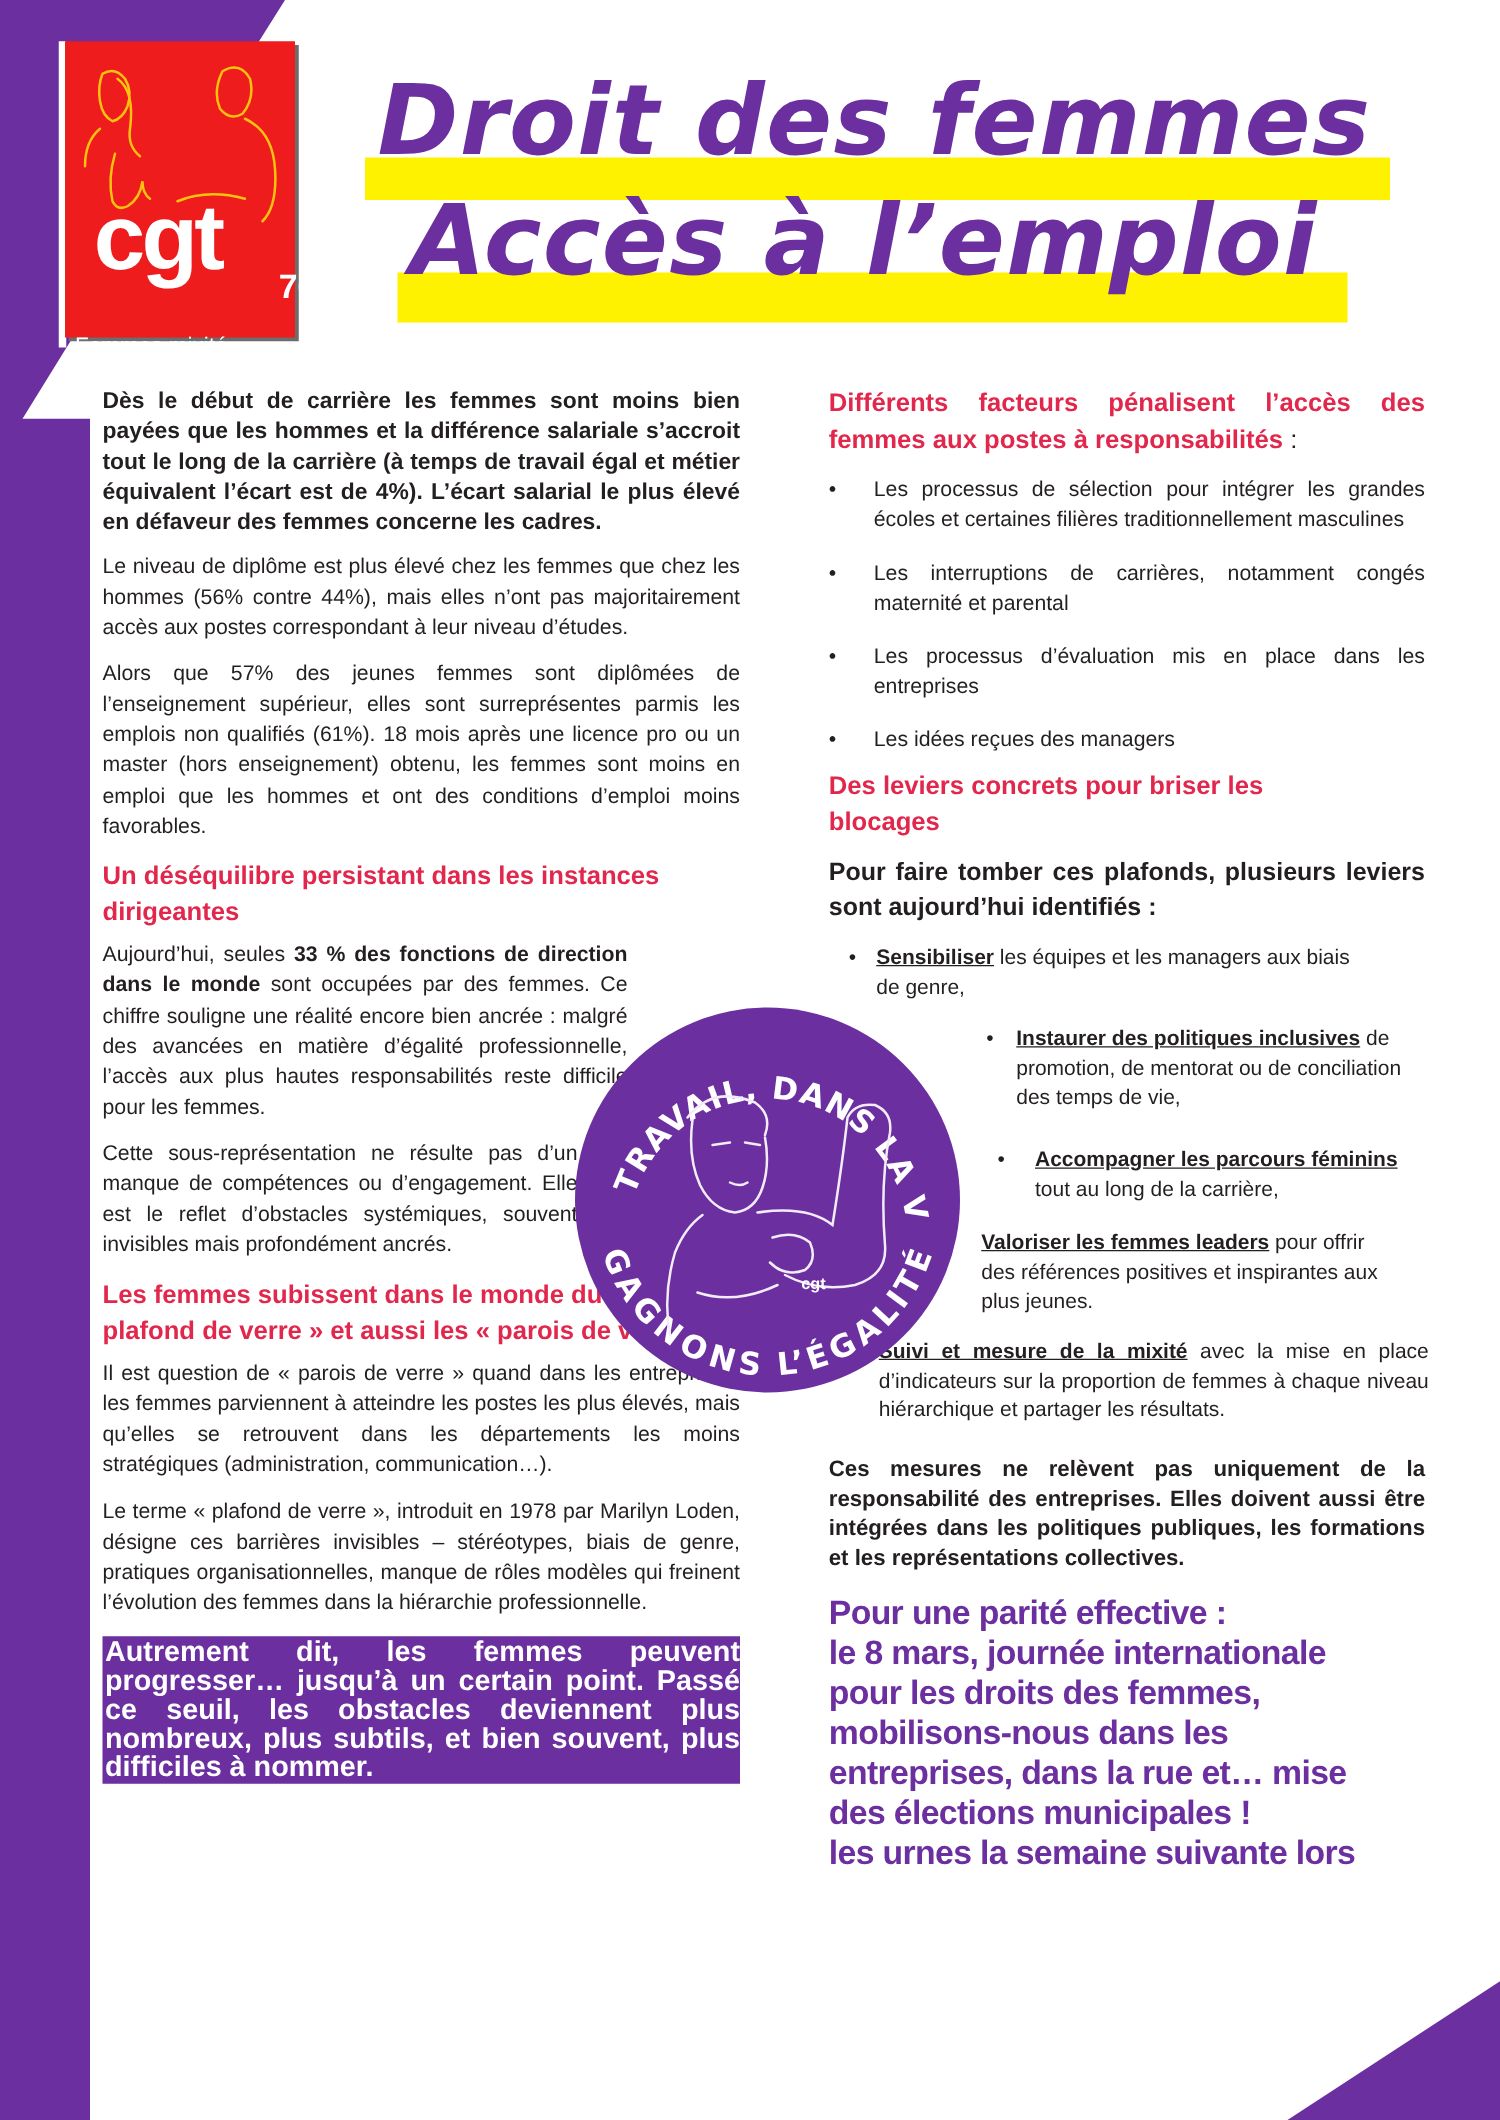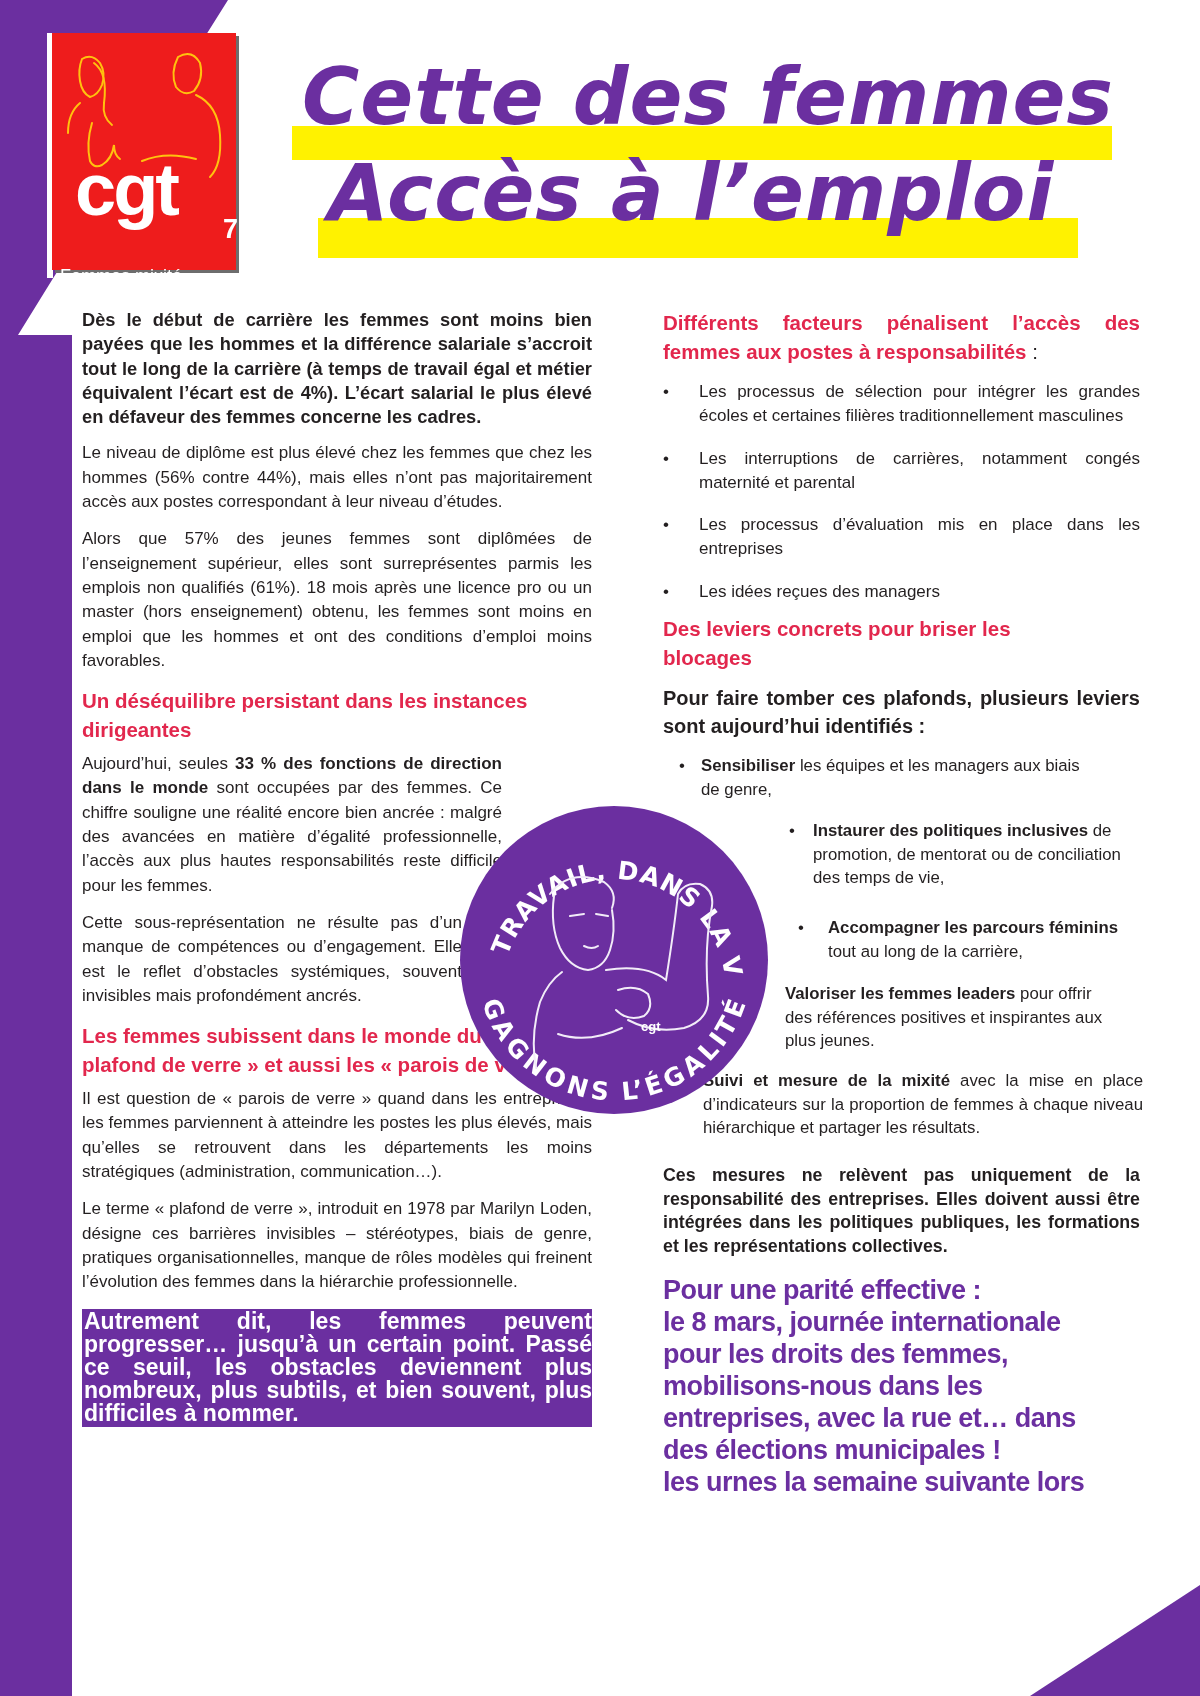--- a/index.html
+++ b/index.html
@@ -28,21 +28,21 @@
   .h-red { color: #e2274d; font-weight: bold; font-size: 20.5px; line-height: 29px; margin-bottom: 8px; }
   .narrow { width: 420px; }
   .quote-box { background: #6b2fa0; color: #fff; font-weight: bold; font-size: 23px; line-height: 23px; text-align: justify; padding: 1px 0 2px 2px; margin-top: 14px; width: 508px; }
   ul.dots { list-style: none; margin: 0 0 10px 0; padding: 0; }
   ul.dots li { position: relative; padding-left: 36px; font-size: 17px; line-height: 24.3px; margin-bottom: 18px; text-align: justify; }
   ul.dots li .b { position: absolute; left: 0; top: 0; }
   .lead { font-weight: bold; font-size: 20px; line-height: 28px; text-align: justify; margin: 12px 0 14px 0; }
   .levers { position: relative; height: 400px; }
   .lever { position: absolute; font-size: 16.8px; line-height: 23.5px; }
   .lever .b { position: absolute; }
-  .lever strong { font-weight: bold; }
+  .lever strong { font-weight: bold; text-decoration: underline; }
   .closing { font-weight: bold; font-size: 17.8px; line-height: 23.5px; text-align: justify; }
   .cta { color: #6b2fa0; font-weight: bold; font-size: 27px; line-height: 32px; margin-top: 16px; letter-spacing: -0.5px; font-family: "Liberation Sans", sans-serif; }
   
   .badge { position: absolute; left: 458px; top: 804px; width: 312px; height: 312px; }
 </style>
 </head>
 <body>
 
 <svg class="bg-shape" width="1200" height="1696" viewBox="0 0 1200 1696">
   <polygon points="0,0 228,0 52,280 18,335 72,335 72,1696 0,1696" fill="#6b2fa0"></polygon>
@@ -62,21 +62,21 @@
       <path d="M90 128 q24 -10 54 -2"></path>
     </g>
   </svg>
   <div class="logo-cgt">cgt</div>
   <div class="logo-num">76</div>
   <div class="logo-sub">Femmes mixité</div>
 </div>
 
 <div class="hl1"></div>
 <div class="hl2"></div>
-<div class="title-line title1">Cette des femmes</div>
+<div class="title-line title1">Droit des femmes</div>
 <div class="title-line title2">Accès à l’emploi</div>
 
 <div class="col left-col">
   <p class="intro">Dès le début de carrière les femmes sont moins bien payées que les hommes et la différence salariale s’accroit tout le long de la carrière (à temps de travail égal et métier équivalent l’écart est de 4%). L’écart salarial le plus élevé en défaveur des femmes concerne les cadres.</p>
   <p class="body">Le niveau de diplôme est plus élevé chez les femmes que chez les hommes (56% contre 44%), mais elles n’ont pas majoritairement accès aux postes correspondant à leur niveau d’études.</p>
   <p class="body">Alors que 57% des jeunes femmes sont diplômées de l’enseignement supérieur, elles sont surreprésentes parmis les emplois non qualifiés (61%). 18 mois après une licence pro ou un master (hors enseignement) obtenu, les femmes sont moins en emploi que les hommes et ont des conditions d’emploi moins favorables.</p>
   <p class="h-red">Un déséquilibre persistant dans les instances dirigeantes</p>
   <p class="body narrow"><span>Aujourd’hui, seules </span><strong>33 % des fonctions de direction dans le monde</strong><span> sont occupées par des femmes. Ce chiffre souligne une réalité encore bien ancrée : malgré des avancées en matière d’égalité professionnelle, l’accès aux plus hautes responsabilités reste difficile pour les femmes.</span></p>
   <p class="body narrow" style="width:380px">Cette sous-représentation ne résulte pas d’un manque de compétences ou d’engagement. Elle est le reflet d’obstacles systémiques, souvent invisibles mais profondément ancrés.</p>
   <p class="h-red">Les femmes subissent dans le monde du travail le « plafond de verre » et aussi les « parois de verre »</p>
@@ -116,21 +116,21 @@
       <span class="b" style="left:-30px">•</span>
       <strong>Suivi et mesure de la mixité</strong><span>  avec la mise en place d’indicateurs sur la proportion de femmes à chaque niveau hiérarchique et partager les résultats.</span>
     </div>
   </div>
   <p class="closing" style="margin-top:10px">Ces mesures ne relèvent pas uniquement de la responsabilité des entreprises. Elles doivent aussi être intégrées dans les politiques publiques, les formations et les représentations collectives.</p>
   <div class="cta">
     <div>Pour une parité effective :</div>
     <div>le 8 mars, journée internationale</div>
     <div>pour les droits des femmes,</div>
     <div>mobilisons-nous dans les</div>
-    <div>entreprises, avec la rue et… dans</div>
+    <div>entreprises, dans la rue et… mise</div>
     <div>des élections municipales !</div>
     <div>les urnes la semaine suivante lors</div>
   </div>
 </div>
 
 <svg class="badge" viewBox="0 0 312 312">
   <defs>
     <path id="arcTop" d="M 46 166 A 112 112 0 0 1 266 166"></path>
     <path id="arcBot" d="M 40 180 A 118 118 0 0 0 272 180"></path>
   </defs>

